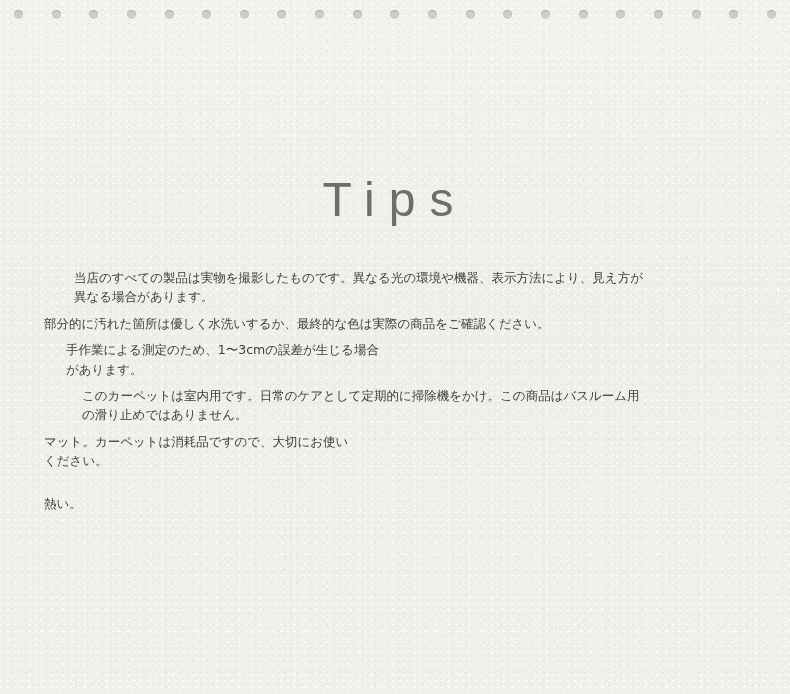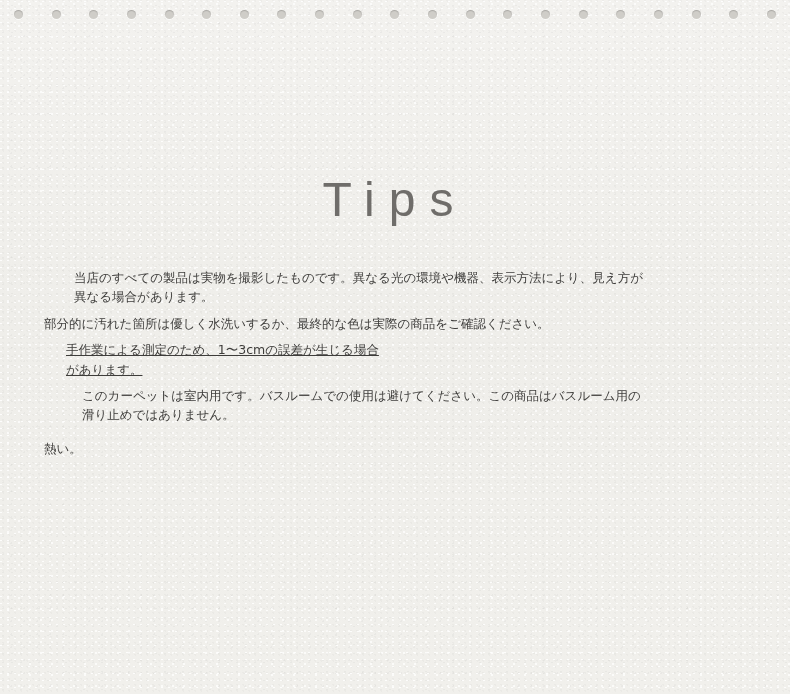--- a/index.html
+++ b/index.html
@@ -78,24 +78,24 @@
     font-size: 12.5px;
     line-height: 1.55;
     font-family: "DejaVu Sans", sans-serif;
   }
   .para {
     margin: 0 0 7px 0;
     white-space: pre-line;
   }
   .i-30 { text-indent: 0; padding-left: 30px; }
   .i-0  { text-indent: 0; padding-left: 0; }
-  .i-22 { text-indent: 0; padding-left: 22px; text-decoration: underline; }
+  .i-22 { text-indent: 0; padding-left: 22px; }
   .i-38 { text-indent: 0; padding-left: 38px; }
   .i-8  { text-indent: 0; padding-left: 8px; }
-  .gap-top { margin-top: 14px; }
+  .gap-top { margin-top: 24px; }
 </style>
 </head>
 <body>
 
 <div id="sheet">
 
   <div id="hole-strip">
       <div class="punch-hole" style="background: rgb(207, 205, 200);"></div>
       <div class="punch-hole" style="background: rgb(207, 205, 200);"></div>
       <div class="punch-hole" style="background: rgb(207, 205, 200);"></div>
@@ -119,17 +119,19 @@
       <div class="punch-hole" style="background: rgb(207, 205, 200);"></div>
     </div>
 
   <div id="title">Tips</div>
 
   <div id="body-text">
       <p class="para i-30">当店のすべての製品は実物を撮影したものです。異なる光の環境や機器、表示方法により、見え方が異なる場合があります。</p>
       <p class="para i-0">部分的に汚れた箇所は優しく水洗いするか、最終的な色は実際の商品をご確認ください。</p>
       <p class="para i-22">手作業による測定のため、1〜3cmの誤差が生じる場合
 があります。</p>
-      <p class="para i-38">このカーペットは室内用です。バスルームでの使用は避けてください。この商品はバスルーム用の滑り止めではありません。</p>
+      <p class="para i-38">このカーペットは室内用です。日常のケアとして定期的に掃除機をかけ。この商品はバスルーム用の滑り止めではありません。</p>
+      <p class="para i-0">マット。カーペットは消耗品ですので、大切にお使い
+ください。</p>
       <p class="para i-0 gap-top">熱い。</p>
     </div>
 
 </div>
 
 </body></html>

